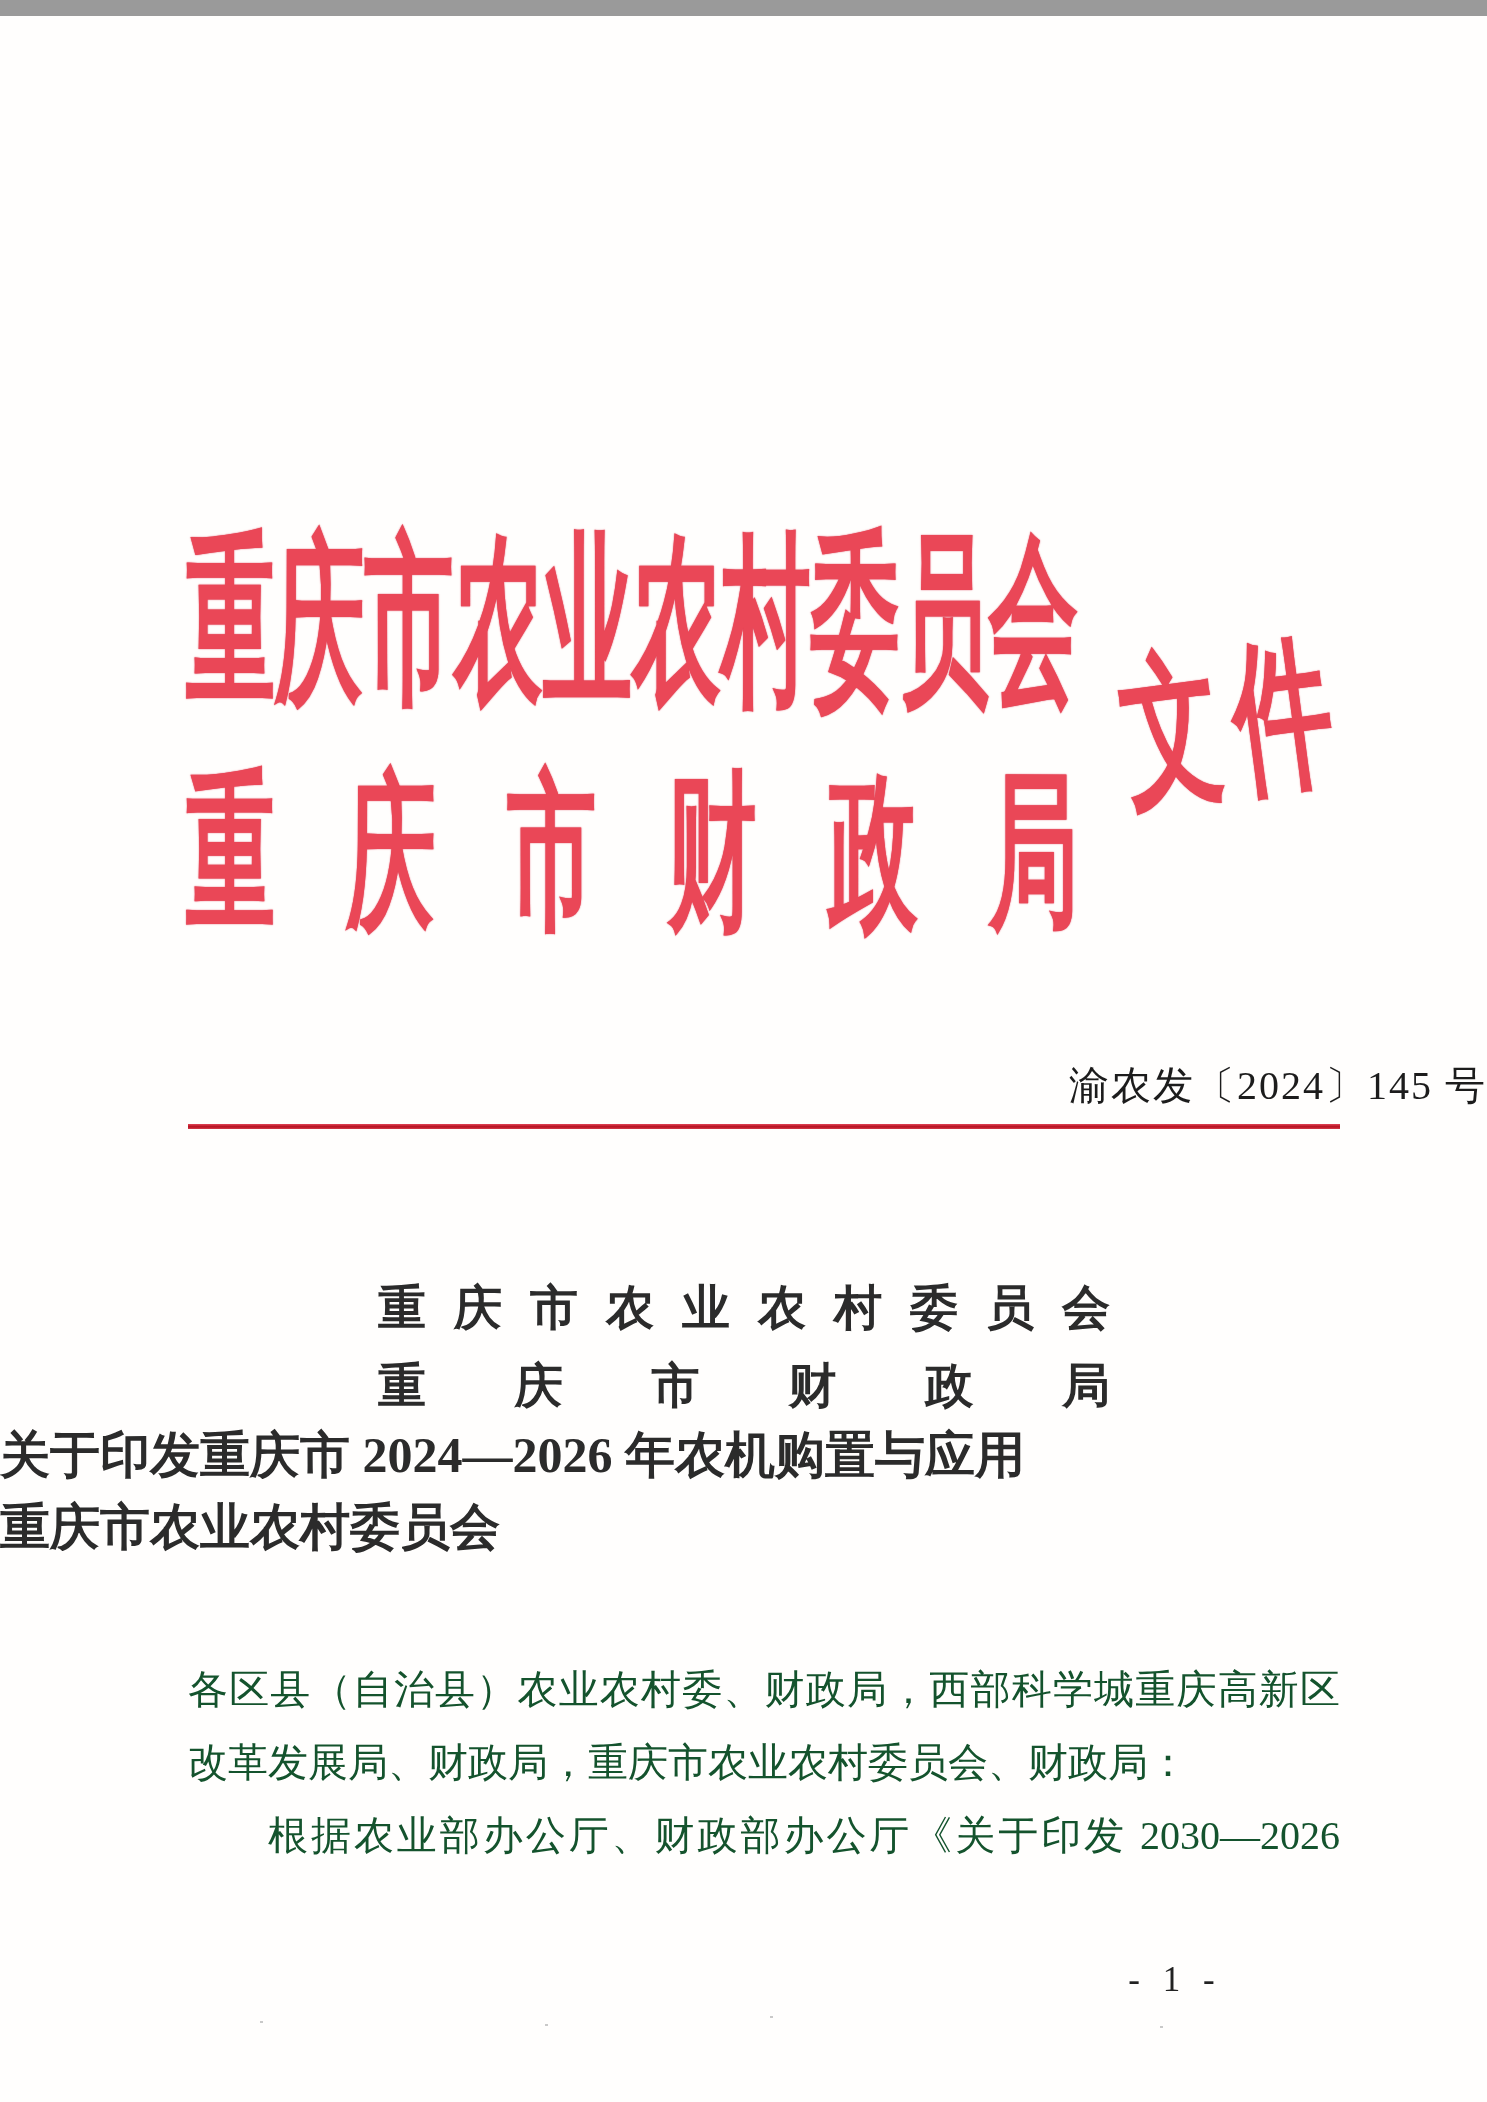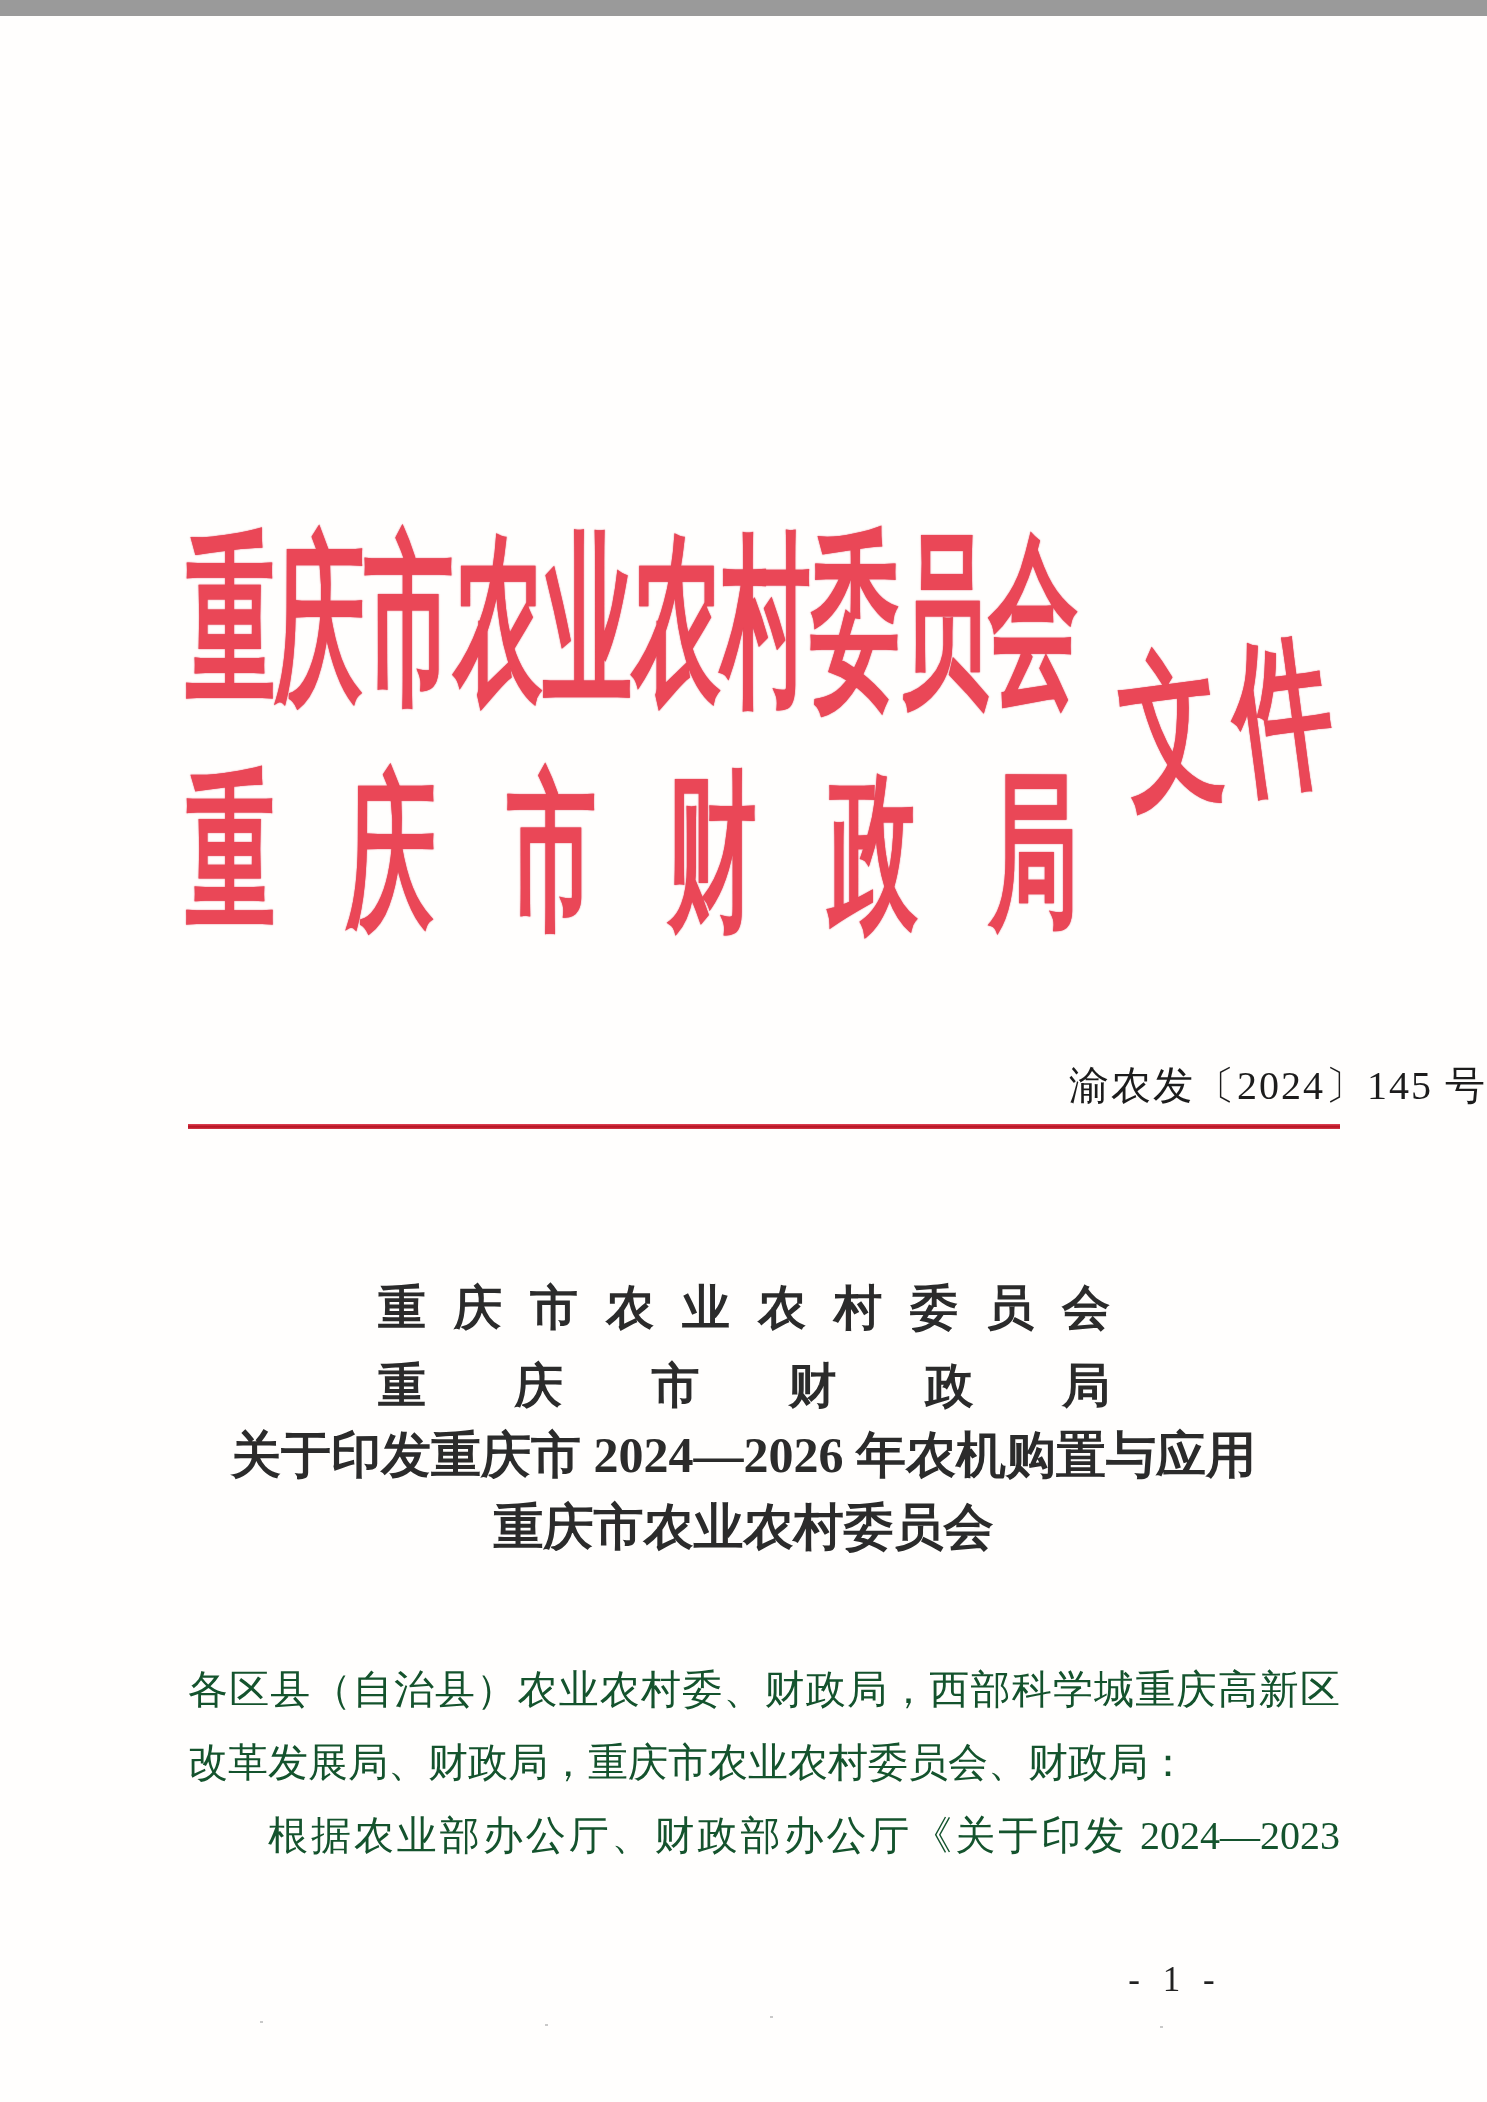--- a/index.html
+++ b/index.html
@@ -91,21 +91,21 @@
     text-align: justify;
     text-align-last: justify;
     white-space: nowrap;
   }
   .title-org-1 { top: 1266px; }
   .title-org-2 { top: 1344px; }
   .title-main {
     position: absolute;
     left: 0;
     width: 100%;
-    text-align: center;
+    text-align: left;
     font-size: 50px;
     font-weight: 700;
     color: #2b2b2b;
     line-height: 1.1;
     white-space: nowrap;
   }
   .title-main-1 { top: 1412px; }
   .title-main-2 { top: 1484px; }
 
   
@@ -168,21 +168,21 @@
 
   <div class="title-org title-org-2">重庆市财政局</div>
 
   <div class="title-main title-main-1">关于印发重庆市 2024—2026 年农机购置与应用</div>
 
   <div class="title-main title-main-2">重庆市农业农村委员会</div>
 
   <div class="body-block">
     <div class="body-line justified">各区县（自治县）农业农村委、财政局，西部科学城重庆高新区</div>
     <div class="body-line">改革发展局、财政局，重庆市农业农村委员会、财政局：</div>
-    <div class="body-line justified indented">根据农业部办公厅、财政部办公厅《关于印发 2024—2023</div>
+    <div class="body-line justified indented">根据农业部办公厅、财政部办公厅《关于印发 2030—2026</div>
   </div>
 
   <div class="page-number">- 1 -</div>
 
   <div class="scan-speck" style="left:260px; top:2005px;"></div>
   <div class="scan-speck" style="left:545px; top:2008px;"></div>
   <div class="scan-speck" style="left:770px; top:2000px;"></div>
   <div class="scan-speck" style="left:1160px; top:2010px;"></div>
 
 </div>

